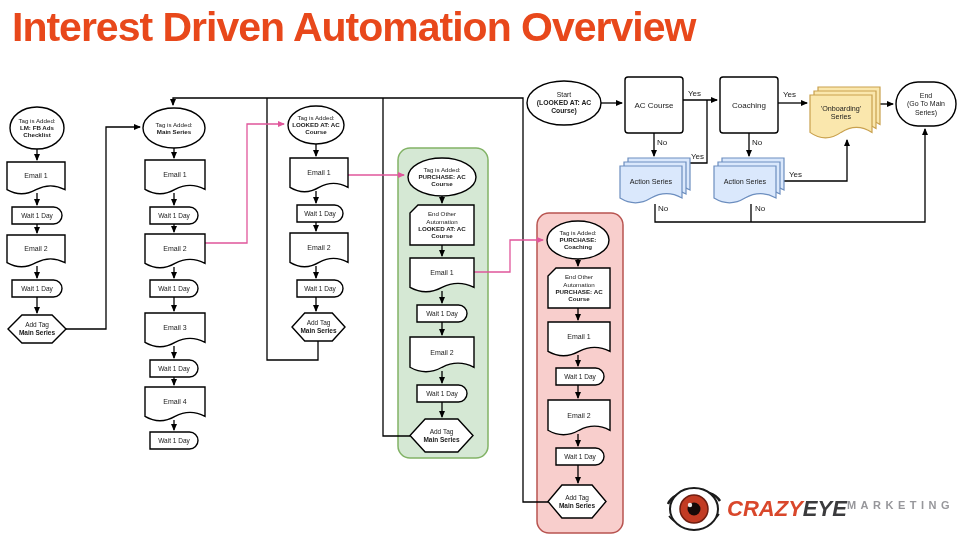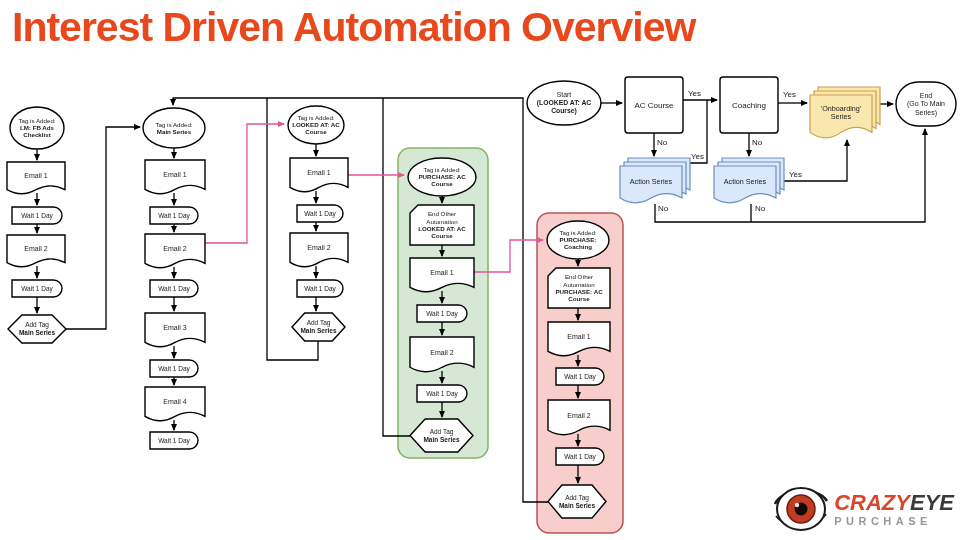--- a/index.html
+++ b/index.html
@@ -10,21 +10,21 @@
   .page-title{
     position:absolute;left:12px;top:4px;
     font-size:41px;font-weight:bold;letter-spacing:-1px;
     color:#E8481B;white-space:nowrap;
   }
   #flow{position:absolute;left:0;top:0;}
   .logo{
     position:absolute;right:6px;bottom:4px;
     display:flex;align-items:center;gap:4px;
   }
-  .logo-text{display:flex;flex-direction:column;line-height:1;}
+  .logo-text{display:flex;flex-direction:row;line-height:1;}
   .logo-line1{font-size:22px;font-style:italic;font-weight:bold;letter-spacing:0px;white-space:nowrap;}
   .logo-crazy{color:#D9472B;}
   .logo-eye{color:#3B3B3D;}
   .logo-marketing{
     font-size:11px;font-weight:bold;color:#97979B;
     letter-spacing:4.5px;margin-top:2px;white-space:nowrap;
   }
 </style>
 </head>
 <body>
@@ -277,15 +277,15 @@
   <svg width="58" height="54" viewBox="0 0 58 54">
     <path d="M3,22 C10,6 46,4 55,19" fill="none" stroke="#1b1b1b" stroke-width="2.5"></path>
     <path d="M4,34 C14,48 44,48 54,32" fill="none" stroke="#1b1b1b" stroke-width="1.6"></path>
     <ellipse cx="29" cy="27" rx="24" ry="21" fill="#ffffff" stroke="#1b1b1b" stroke-width="2"></ellipse>
     <circle cx="29" cy="27" r="14" fill="#C23B23" stroke="#6e1d10" stroke-width="1.5"></circle>
     <circle cx="29" cy="27" r="6.5" fill="#160a08"></circle>
     <circle cx="25" cy="23" r="2.2" fill="#ffffff" opacity="0.9"></circle>
   </svg>
   <div class="logo-text">
     <div class="logo-line1"><span class="logo-crazy">CRAZY</span><span class="logo-eye">EYE</span></div>
-    <div class="logo-marketing">PURCHASE</div>
+    <div class="logo-marketing">MARKETING</div>
   </div>
 </div>
 
 </body></html>

